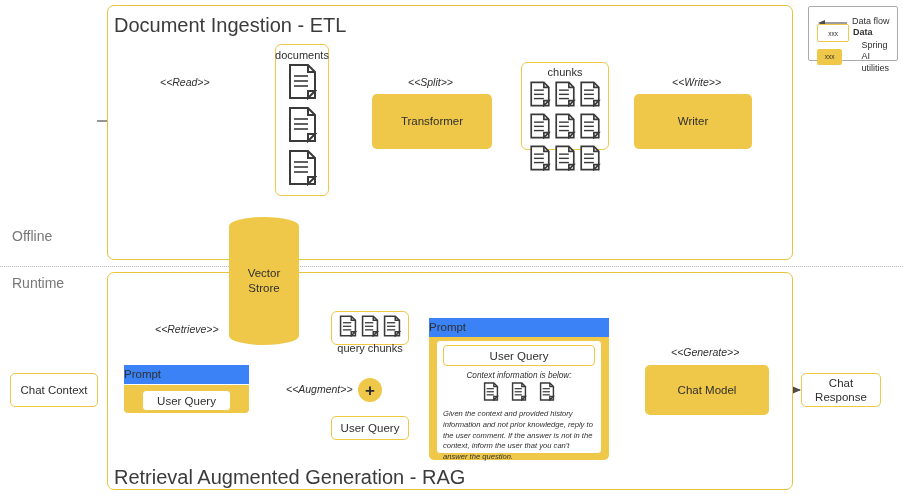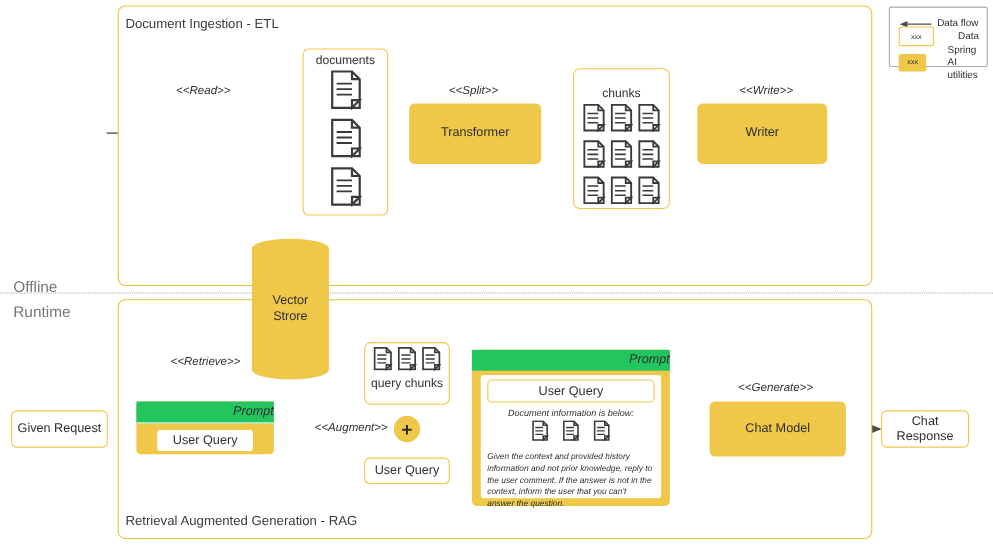--- a/index.html
+++ b/index.html
@@ -3,21 +3,21 @@
 <meta charset="utf-8">
 <style>
   html,body{margin:0;padding:0;background:#ffffff;}
   body{width:903px;height:500px;position:relative;overflow:hidden;
        font-family:"Liberation Sans","DejaVu Sans",sans-serif;color:#333;}
   #stage{position:absolute;left:0;top:0;width:903px;height:500px;}
   .abs{position:absolute;box-sizing:border-box;}
 
   
   .panel{border:1.6px solid #E8C33C;border-radius:7px;background:#fff;}
-  .panel-title{position:absolute;font-size:12px;color:#3b3b3b;white-space:nowrap;text-align:center;}
+  .panel-title{position:absolute;font-size:20px;color:#3b3b3b;white-space:nowrap;text-align:center;}
 
   
   .node{display:flex;align-items:center;justify-content:center;text-align:center;
         border-radius:5px;font-size:11.5px;color:#2f2f2f;line-height:1.25;}
   .fill{background:#EFC84A;}
   .datanode{background:#fff;border:1.5px solid #EFC84A;}
   .stereo{position:absolute;font-size:10.5px;font-style:italic;color:#2f2f2f;white-space:nowrap;}
   .phase{position:absolute;font-size:14px;color:#777;white-space:nowrap;}
 
   
@@ -35,21 +35,21 @@
 
   
   .docicon{display:inline-block;vertical-align:middle;}
 
   
   .container{background:#fff;border:1.5px solid #EFC84A;border-radius:6px;
              display:flex;flex-direction:column;align-items:center;}
   .container .cap{font-size:11px;color:#2f2f2f;}
 
   
-  .prompt-hdr{background:#22c55e;font-size:11.5px;color:#2f2f2f;text-align:right;font-style:italic;}
+  .prompt-hdr{background:#3b82f6;font-size:11.5px;color:#2f2f2f;text-align:left;}
   .uq-inner{background:#fff;border:1px solid #EFC84A;border-radius:4px;
             font-size:11.5px;color:#2f2f2f;text-align:center;
             display:flex;align-items:center;justify-content:center;}
   .ctx-label{font-size:8.2px;font-style:italic;color:#2f2f2f;text-align:center;}
   .ctx-body{font-size:7.6px;font-style:italic;color:#2f2f2f;line-height:1.42;text-align:left;}
 
   
   .divider{position:absolute;border-top:1.6px dotted #b9b9b9;}
 
   
@@ -105,28 +105,28 @@
       <path d="M768,390 L800,390"></path>
     </g>
   </svg>
 
   <div class="abs panel" style="left:107px;top:5px;width:686px;height:255px;"></div>
   <div class="panel-title" style="left:114px;top:14px;">Document Ingestion - ETL</div>
 
   <div class="abs panel" style="left:107px;top:272px;width:686px;height:218px;"></div>
   <div class="panel-title" style="left:114px;top:466px;">Retrieval Augmented Generation - RAG</div>
 
-  <div class="phase" style="left:12px;top:252px;">Offline</div>
+  <div class="phase" style="left:12px;top:228px;">Offline</div>
   <div class="phase" style="left:12px;top:275px;">Runtime</div>
   <div class="divider" style="left:0px;top:266px;width:903px;"></div>
 
 
   <div class="stereo" style="left:160px;top:76px;">&lt;&lt;Read&gt;&gt;</div>
 
-  <div class="abs container" style="left:275px;top:44px;width:78px;height:152px;padding-top:4px;justify-content:flex-start;">
+  <div class="abs container" style="left:275px;top:44px;width:54px;height:152px;padding-top:4px;justify-content:flex-start;">
     <div class="cap">documents</div>
     <div style="display:flex;flex-direction:column;gap:2px;margin-top:2px;">
       <span class="docicon">
         <svg width="29" height="37" viewBox="0 0 29 37">
             <path d="M2,2 h18 l7,7 v26 h-25 z" fill="#fff" stroke="#3a3a3a" stroke-width="2"></path>
             <path d="M20,2 v7 h7" fill="none" stroke="#3a3a3a" stroke-width="2"></path>
             <path d="M20,35 l7,-7 h-7 z" fill="#fff" stroke="#3a3a3a" stroke-width="2"></path>
             <g stroke="#3a3a3a" stroke-width="1.6">
               <path d="M6,13 h14"></path>
               <path d="M6,18 h14"></path>
@@ -157,21 +157,21 @@
               <path d="M6,23 h14"></path>
             </g>
           </svg>
       </span>
     </div>
   </div>
 
   <div class="stereo" style="left:408px;top:76px;">&lt;&lt;Split&gt;&gt;</div>
   <div class="abs node fill" style="left:372px;top:94px;width:120px;height:55px;">Transformer</div>
 
-  <div class="abs container" style="left:521px;top:62px;width:88px;height:128px;padding-top:16px;justify-content:flex-start;">
+  <div class="abs container" style="left:521px;top:62px;width:88px;height:88px;padding-top:3px;justify-content:flex-start;">
     <div class="cap">chunks</div>
     <div style="display:grid;grid-template-columns:repeat(3,22px);gap:2px 3px;margin-top:3px;">
       <span class="docicon"><svg width="22" height="26" viewBox="0 0 29 37">
             <path d="M2,2 h18 l7,7 v26 h-25 z" fill="#fff" stroke="#3a3a3a" stroke-width="2.4"></path>
             <path d="M20,2 v7 h7" fill="none" stroke="#3a3a3a" stroke-width="2.4"></path>
             <path d="M20,35 l7,-7 h-7 z" fill="#fff" stroke="#3a3a3a" stroke-width="2.4"></path>
             <g stroke="#3a3a3a" stroke-width="2">
               <path d="M6,13 h14"></path>
               <path d="M6,19 h14"></path>
               <path d="M6,25 h14"></path>
@@ -266,30 +266,30 @@
   <div class="cyl" style="left:229px;top:217px;width:70px;height:128px;">
     <div class="top"></div>
     <div class="body"></div>
     <div class="bot"></div>
     <div class="lbl">
       <div>Vector</div>
       <div>Strore</div>
     </div>
   </div>
 
-  <div class="abs node datanode" style="left:10px;top:373px;width:88px;height:34px;">Given Request</div>
+  <div class="abs node datanode" style="left:10px;top:373px;width:88px;height:34px;">Chat Context</div>
 
   <div class="stereo" style="left:155px;top:323px;">&lt;&lt;Retrieve&gt;&gt;</div>
 
   <div class="abs" style="left:124px;top:365px;width:125px;height:48px;background:#EFC84A;border-radius:4px;">
     <div class="prompt-hdr" style="padding:3px 0 4px 0;border-bottom:1px solid #fff;">Prompt</div>
     <div class="uq-inner" style="position:absolute;left:18px;right:18px;top:25px;height:19px;">User Query</div>
   </div>
 
-  <div class="abs container" style="left:331px;top:311px;width:78px;height:57px;padding-top:3px;justify-content:flex-start;">
+  <div class="abs container" style="left:331px;top:311px;width:78px;height:34px;padding-top:3px;justify-content:flex-start;">
     <div style="display:flex;gap:4px;">
       <span class="docicon"><svg width="18" height="22" viewBox="0 0 29 37">
             <path d="M2,2 h18 l7,7 v26 h-25 z" fill="#fff" stroke="#3a3a3a" stroke-width="2.6"></path>
             <path d="M20,2 v7 h7" fill="none" stroke="#3a3a3a" stroke-width="2.6"></path>
             <path d="M20,35 l7,-7 h-7 z" fill="#fff" stroke="#3a3a3a" stroke-width="2.6"></path>
             <g stroke="#3a3a3a" stroke-width="2.2">
               <path d="M6,13 h14"></path>
               <path d="M6,19 h14"></path>
               <path d="M6,25 h14"></path>
             </g>
@@ -321,21 +321,21 @@
   <div class="stereo" style="left:286px;top:383px;">&lt;&lt;Augment&gt;&gt;</div>
   <div class="plus" style="left:358px;top:378px;">+</div>
 
   <div class="abs node datanode" style="left:331px;top:416px;width:78px;height:24px;">User Query</div>
 
   <div class="abs" style="left:429px;top:318px;width:180px;height:142px;background:#EFC84A;border-radius:5px;">
     <div class="prompt-hdr" style="padding:3px 0 4px 0;">Prompt</div>
     <div class="abs" style="left:7px;right:7px;top:22px;bottom:6px;background:#fff;border:1px solid #EFC84A;border-radius:4px;
                 padding:4px 6px;box-sizing:border-box;">
       <div class="uq-inner" style="height:19px;border:1px solid #EFC84A;">User Query</div>
-      <div class="ctx-label" style="margin-top:5px;">Document information is below:</div>
+      <div class="ctx-label" style="margin-top:5px;">Context information is below:</div>
       <div style="display:flex;gap:12px;justify-content:center;margin-top:2px;">
         <span class="docicon"><svg width="16" height="19" viewBox="0 0 29 37">
               <path d="M2,2 h18 l7,7 v26 h-25 z" fill="#fff" stroke="#3a3a3a" stroke-width="2.8"></path>
               <path d="M20,2 v7 h7" fill="none" stroke="#3a3a3a" stroke-width="2.8"></path>
               <path d="M20,35 l7,-7 h-7 z" fill="#fff" stroke="#3a3a3a" stroke-width="2.8"></path>
               <g stroke="#3a3a3a" stroke-width="2.4">
                 <path d="M6,13 h14"></path>
                 <path d="M6,19 h14"></path>
                 <path d="M6,25 h14"></path>
               </g>
@@ -375,21 +375,21 @@
       <span style="width:30px;display:inline-block;">
         <svg width="30" height="8" viewBox="0 0 30 8">
             <path d="M30,4 L7,4" stroke="#4d4d4d" stroke-width="1.1" fill="none"></path>
             <path d="M8,1 L1,4 L8,7 z" fill="#4d4d4d"></path>
           </svg>
       </span>
       <span class="legend-txt" style="margin-left:5px;">Data flow</span>
     </div>
     <div class="legend-row" style="left:8px;top:17px;width:78px;">
       <span class="swatch-data">xxx</span>
-      <span class="legend-txt" style="margin-left:22px;">Data</span>
+      <span class="legend-txt" style="margin-left:4px;font-weight:bold;">Data</span>
     </div>
     <div class="legend-row" style="left:8px;top:33px;width:80px;">
       <span class="swatch-ai">xxx</span>
       <span class="legend-txt" style="margin-left:19px;width:42px;">Spring AI utilities</span>
     </div>
   </div>
 
 </div>
 
 </body></html>

